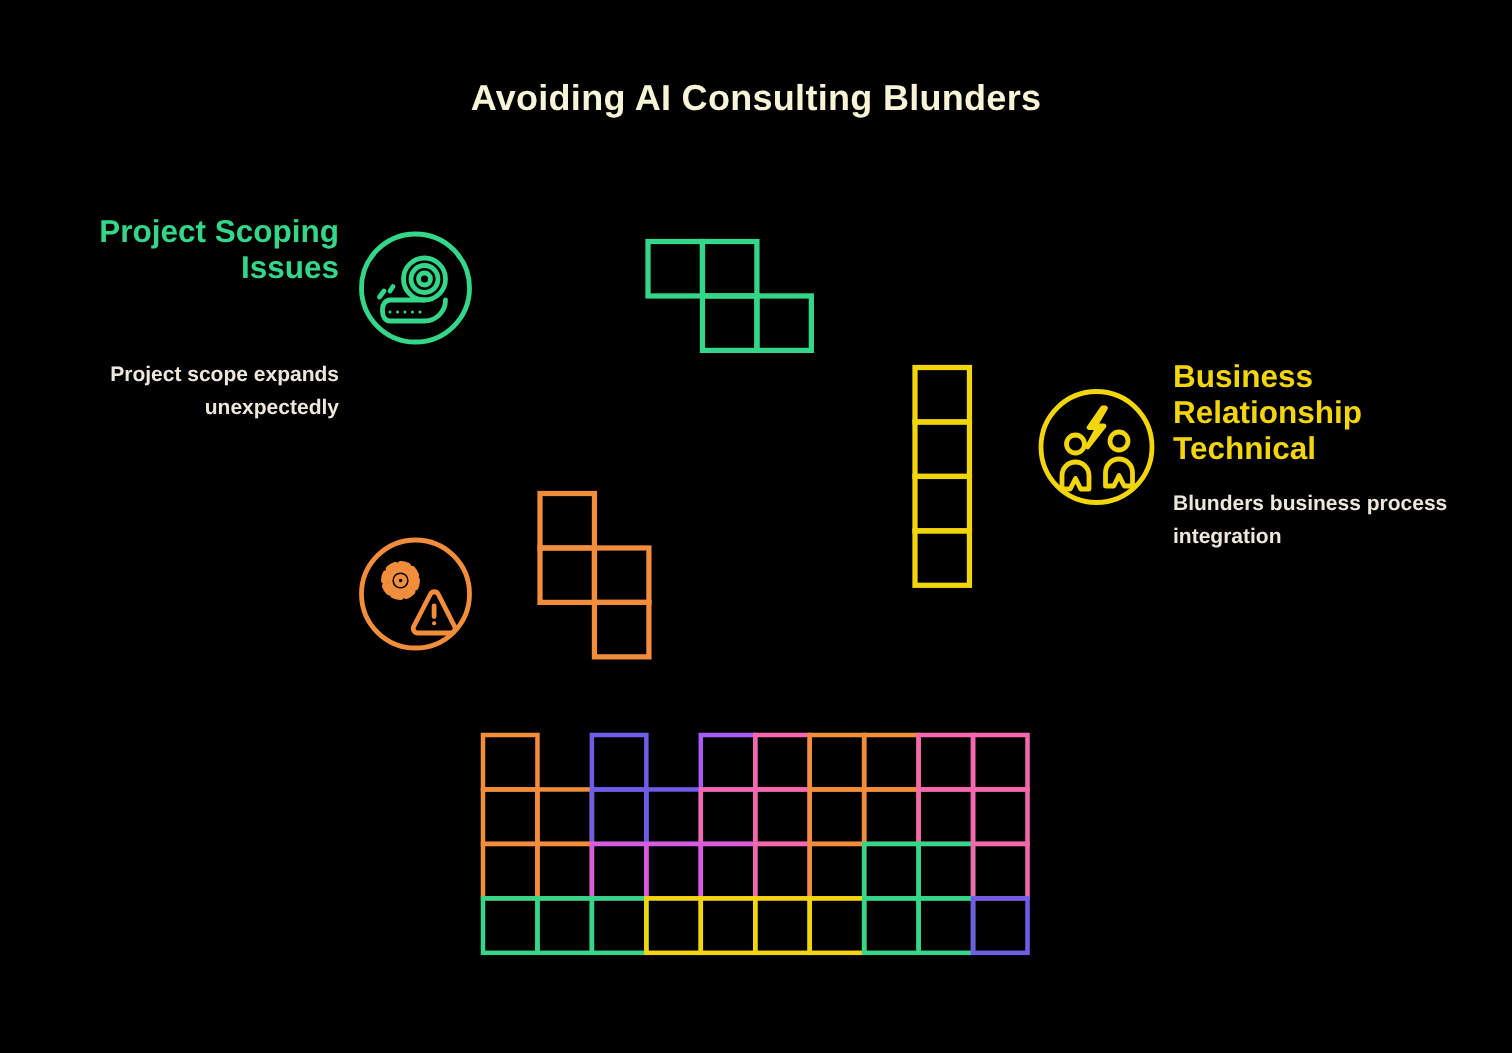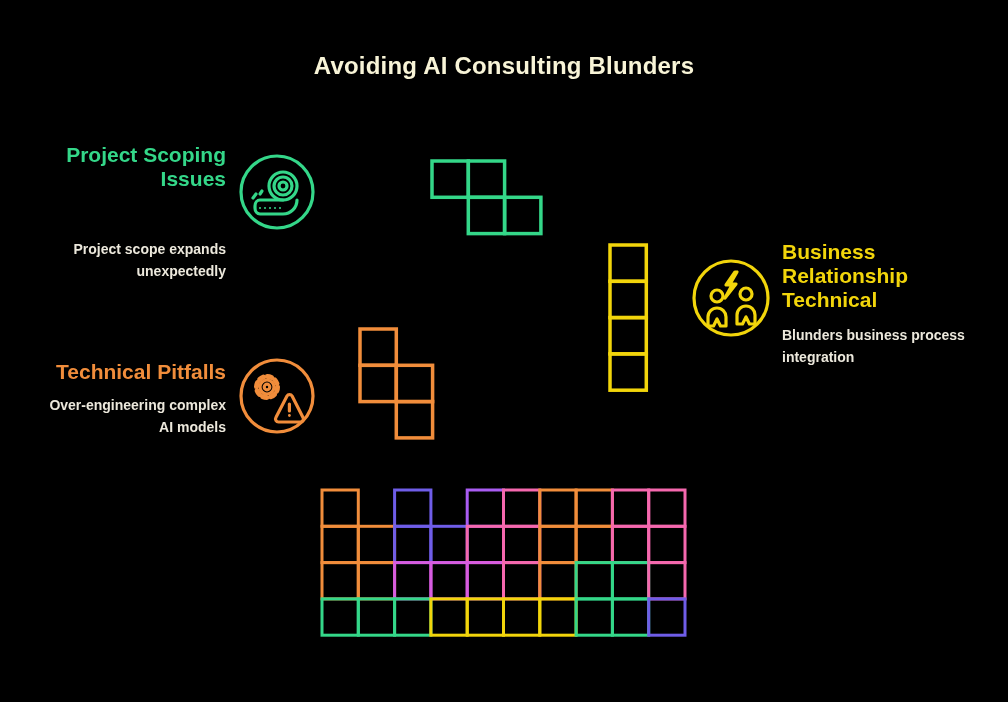--- a/index.html
+++ b/index.html
@@ -107,22 +107,20 @@
     <svg viewBox="0 0 80 80" fill="none" stroke="currentColor" stroke-width="3.2" stroke-linecap="round" stroke-linejoin="round">
       <circle cx="40" cy="40" r="37"></circle>
       <circle cx="26" cy="38" r="6"></circle>
       <path d="M17 68 V59 a9 9 0 0 1 18 0 v9 h-5.5 l-3.5 -7 l-3.5 7 z"></path>
       <circle cx="55" cy="36" r="6"></circle>
       <path d="M46 66 V57 a9 9 0 0 1 18 0 v9 h-5.5 l-3.5 -7 l-3.5 7 z"></path>
       <path d="M44 14 l-9 13 h6 l-7 13 l11 -14 h-6 l7 -12 z"></path>
     </svg>
   </div>
 
-  <div class="heading align-r" style="left: 56px; top: 360px; width: 170px; color: rgb(241, 141, 59);">Technical Pitfalls</div>
-  <div class="sub align-r" style="left: 46px; top: 394px; width: 180px; color: rgb(236, 232, 220);">Over-engineering complex AI models</div>
   <div class="icon-wrap" style="left: 237px; top: 356px; color: rgb(241, 141, 59);">
     <svg viewBox="0 0 80 80" fill="none" stroke="currentColor" stroke-width="3.2" stroke-linecap="round" stroke-linejoin="round">
       <circle cx="40" cy="40" r="36"></circle>
       <circle cx="30" cy="31" r="10.5" stroke-width="5" stroke-dasharray="4.2 4.05"></circle>
       <circle cx="30" cy="31" r="7"></circle>
       <circle cx="30" cy="31" r="2.8"></circle>
       <path d="M52.5 38.5 a3 3 0 0 1 2.6 1.5 L66 61.5 a3 3 0 0 1 -2.6 4.5 H41.5 a3 3 0 0 1 -2.6 -4.5 L50 40 a3 3 0 0 1 2.5 -1.5 z"></path>
       <line x1="52.4" y1="48" x2="52.4" y2="55"></line>
       <circle cx="52.4" cy="59.5" r="1.4" fill="currentColor" stroke="none"></circle>
     </svg>

